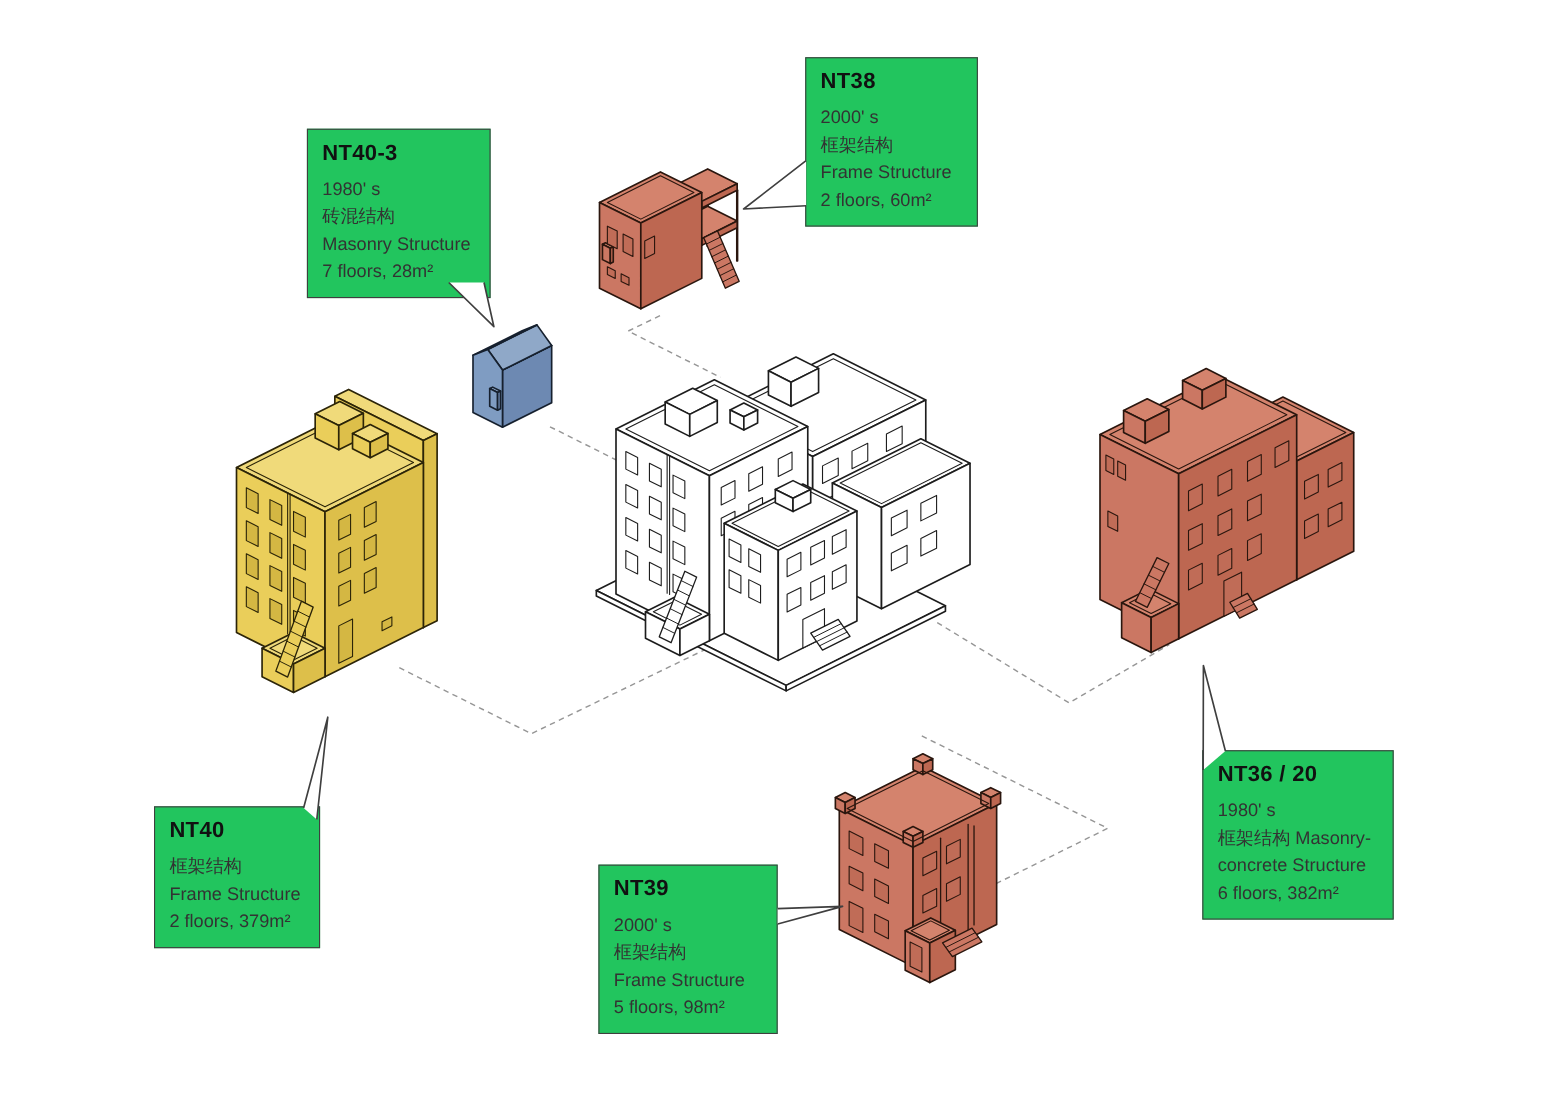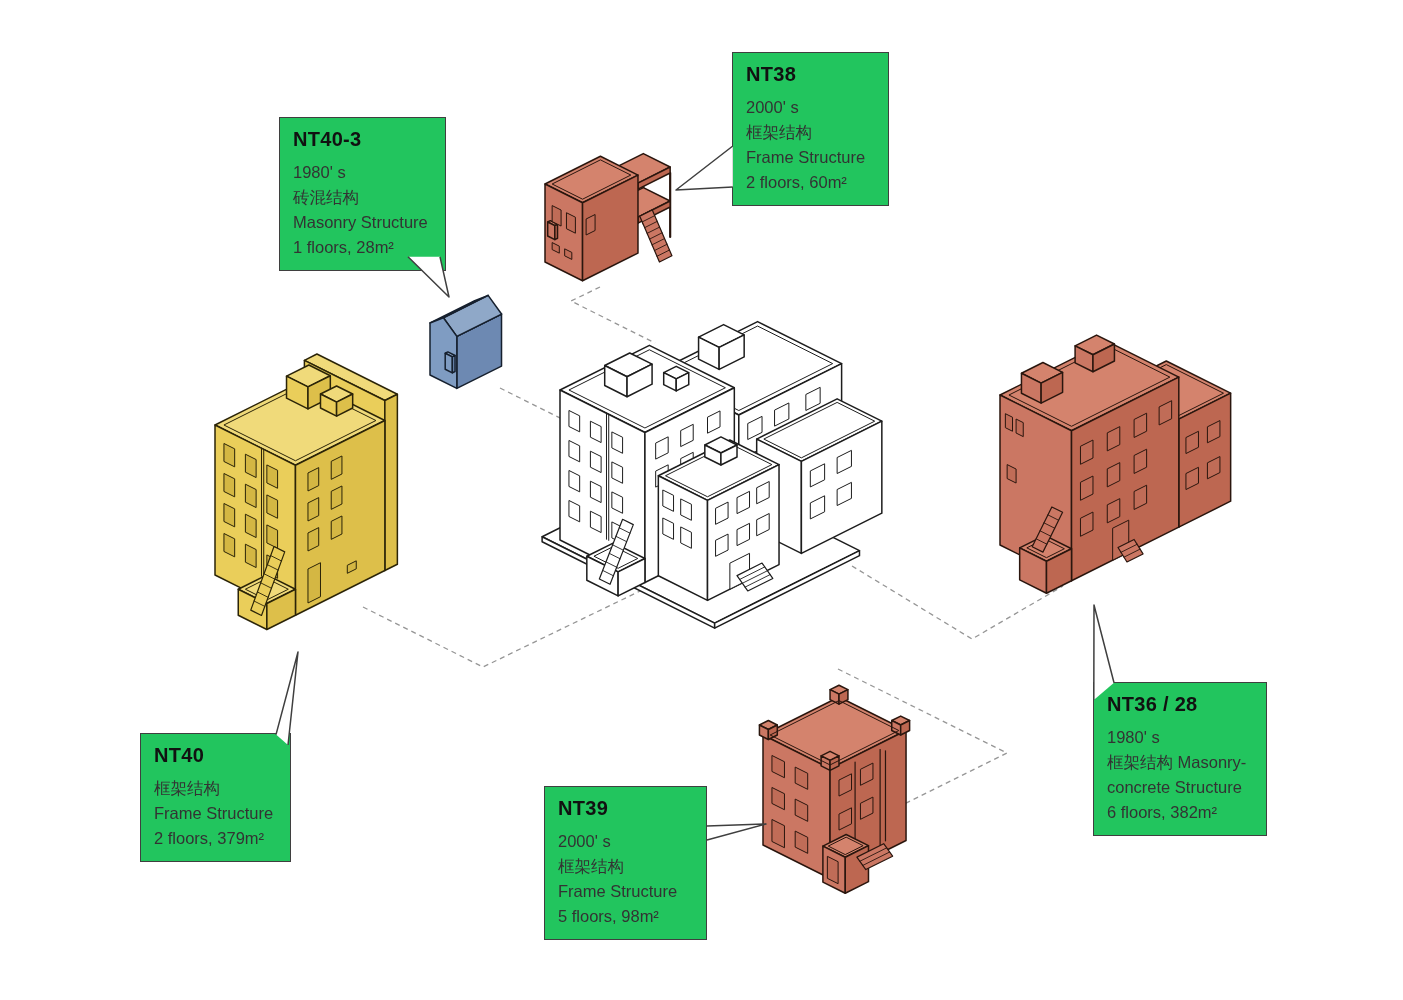--- a/index.html
+++ b/index.html
@@ -291,21 +291,21 @@
         <polyline points="859.85,861.2716666666666 886.67,847.8616666666667" fill="none" stroke="#2a160e" stroke-width="0.9" stroke-linecap="round"></polyline>
         <polyline points="862.83,865.4283333333334 889.65,852.0183333333333" fill="none" stroke="#2a160e" stroke-width="0.9" stroke-linecap="round"></polyline>
       </g>
   </svg>
 
   <div class="label-box" style="left:279px;top:117px;width:140px;">
     <div class="lb-title">NT40-3</div>
     <div class="lb-line">1980' s</div>
     <div class="lb-line">砖混结构</div>
     <div class="lb-line">Masonry Structure</div>
-    <div class="lb-line">1 floors, 28m²</div>
+    <div class="lb-line">7 floors, 28m²</div>
   </div>
 
   <div class="label-box" style="left:732px;top:52px;width:130px;">
     <div class="lb-title">NT38</div>
     <div class="lb-line">2000' s</div>
     <div class="lb-line">框架结构</div>
     <div class="lb-line">Frame Structure</div>
     <div class="lb-line">2 floors, 60m²</div>
   </div>
 
@@ -318,21 +318,21 @@
 
   <div class="label-box" style="left:544px;top:786px;width:136px;">
     <div class="lb-title">NT39</div>
     <div class="lb-line">2000' s</div>
     <div class="lb-line">框架结构</div>
     <div class="lb-line">Frame Structure</div>
     <div class="lb-line">5 floors, 98m²</div>
   </div>
 
   <div class="label-box" style="left:1093px;top:682px;width:147px;">
-    <div class="lb-title">NT36 / 28</div>
+    <div class="lb-title">NT36 / 20</div>
     <div class="lb-line">1980' s</div>
     <div class="lb-line">框架结构 Masonry-</div>
     <div class="lb-line">concrete Structure</div>
     <div class="lb-line">6 floors, 382m²</div>
   </div>
 
   <svg id="tails" width="1403" height="1000" viewBox="0 0 1403 1000">
       <polygon points="408,256.8 449,297 440,256.8" fill="#ffffff" stroke="none"></polygon>
       <polyline points="408,256.8 449,297 440,256.8" fill="none" stroke="#3f3f3f" stroke-width="1.5" stroke-linejoin="round"></polyline>
       <polygon points="732.8,146 676,190 732.8,187" fill="#ffffff" stroke="none"></polygon>

